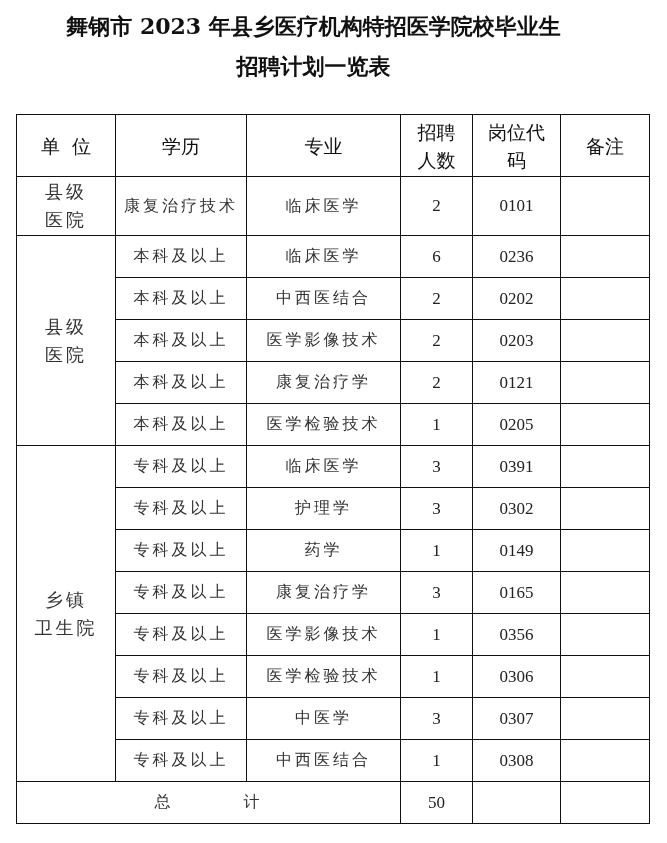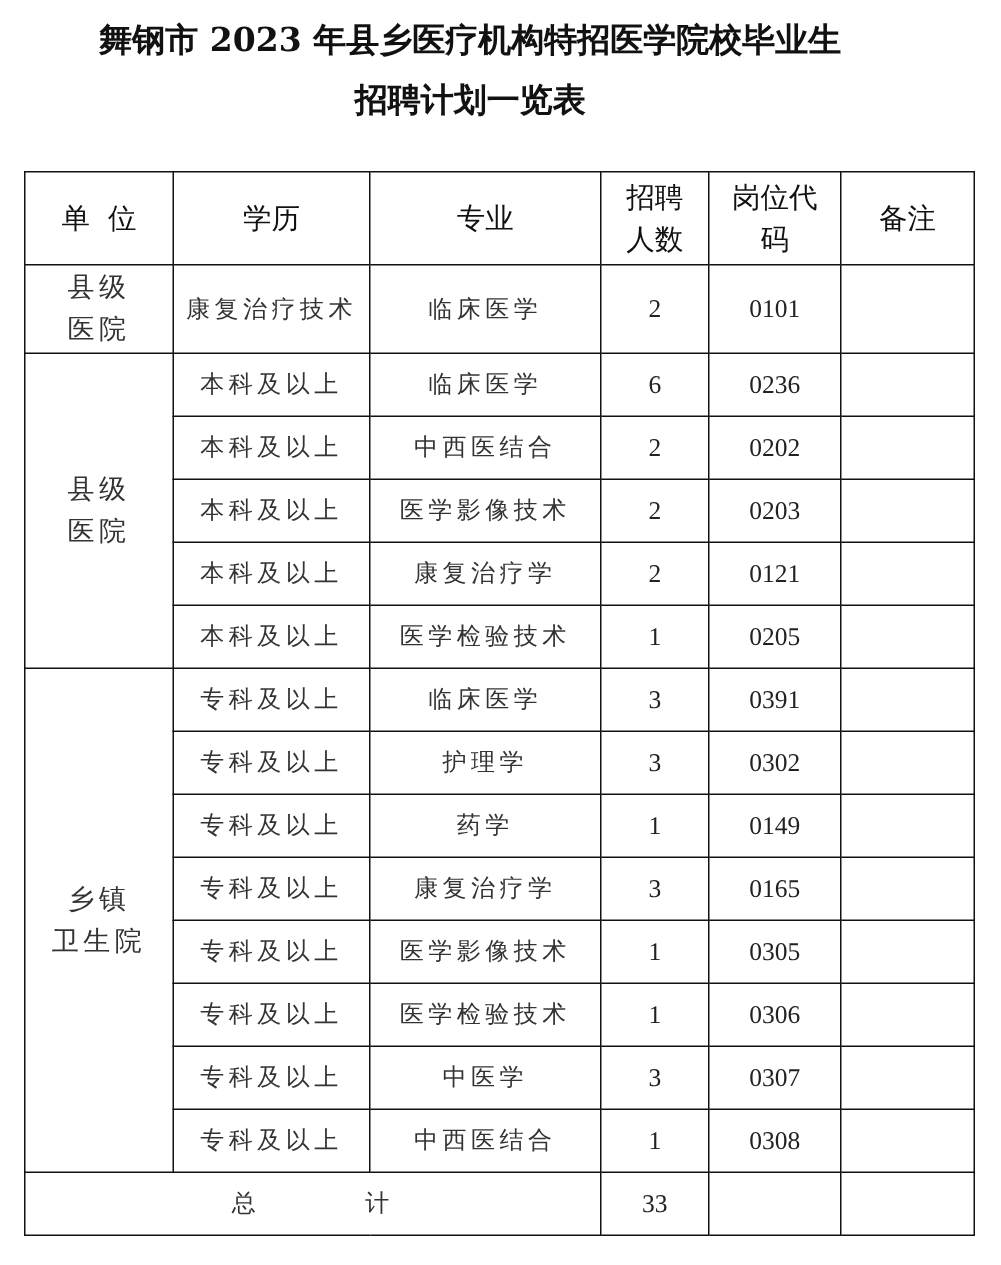--- a/index.html
+++ b/index.html
@@ -143,21 +143,21 @@
     <td>专科及以上</td>
     <td>康复治疗学</td>
     <td class="num">3</td>
     <td class="num">0165</td>
     <td></td>
   </tr>
   <tr class="r">
     <td>专科及以上</td>
     <td>医学影像技术</td>
     <td class="num">1</td>
-    <td class="num">0305</td>
+    <td class="num">0356</td>
     <td></td>
   </tr>
   <tr class="r">
     <td>专科及以上</td>
     <td>医学检验技术</td>
     <td class="num">1</td>
     <td class="num">0306</td>
     <td></td>
   </tr>
   <tr class="r">
@@ -172,18 +172,18 @@
     <td>中西医结合</td>
     <td class="num">1</td>
     <td class="num">0308</td>
     <td></td>
   </tr>
 
   <tr class="total">
     <td colspan="3" class="total-label">
       <span>总</span><span class="gap"></span><span>计</span>
     </td>
-    <td class="num">33</td>
+    <td class="num">50</td>
     <td></td>
     <td></td>
   </tr>
 </tbody>
   </table>
 
 </body></html>

